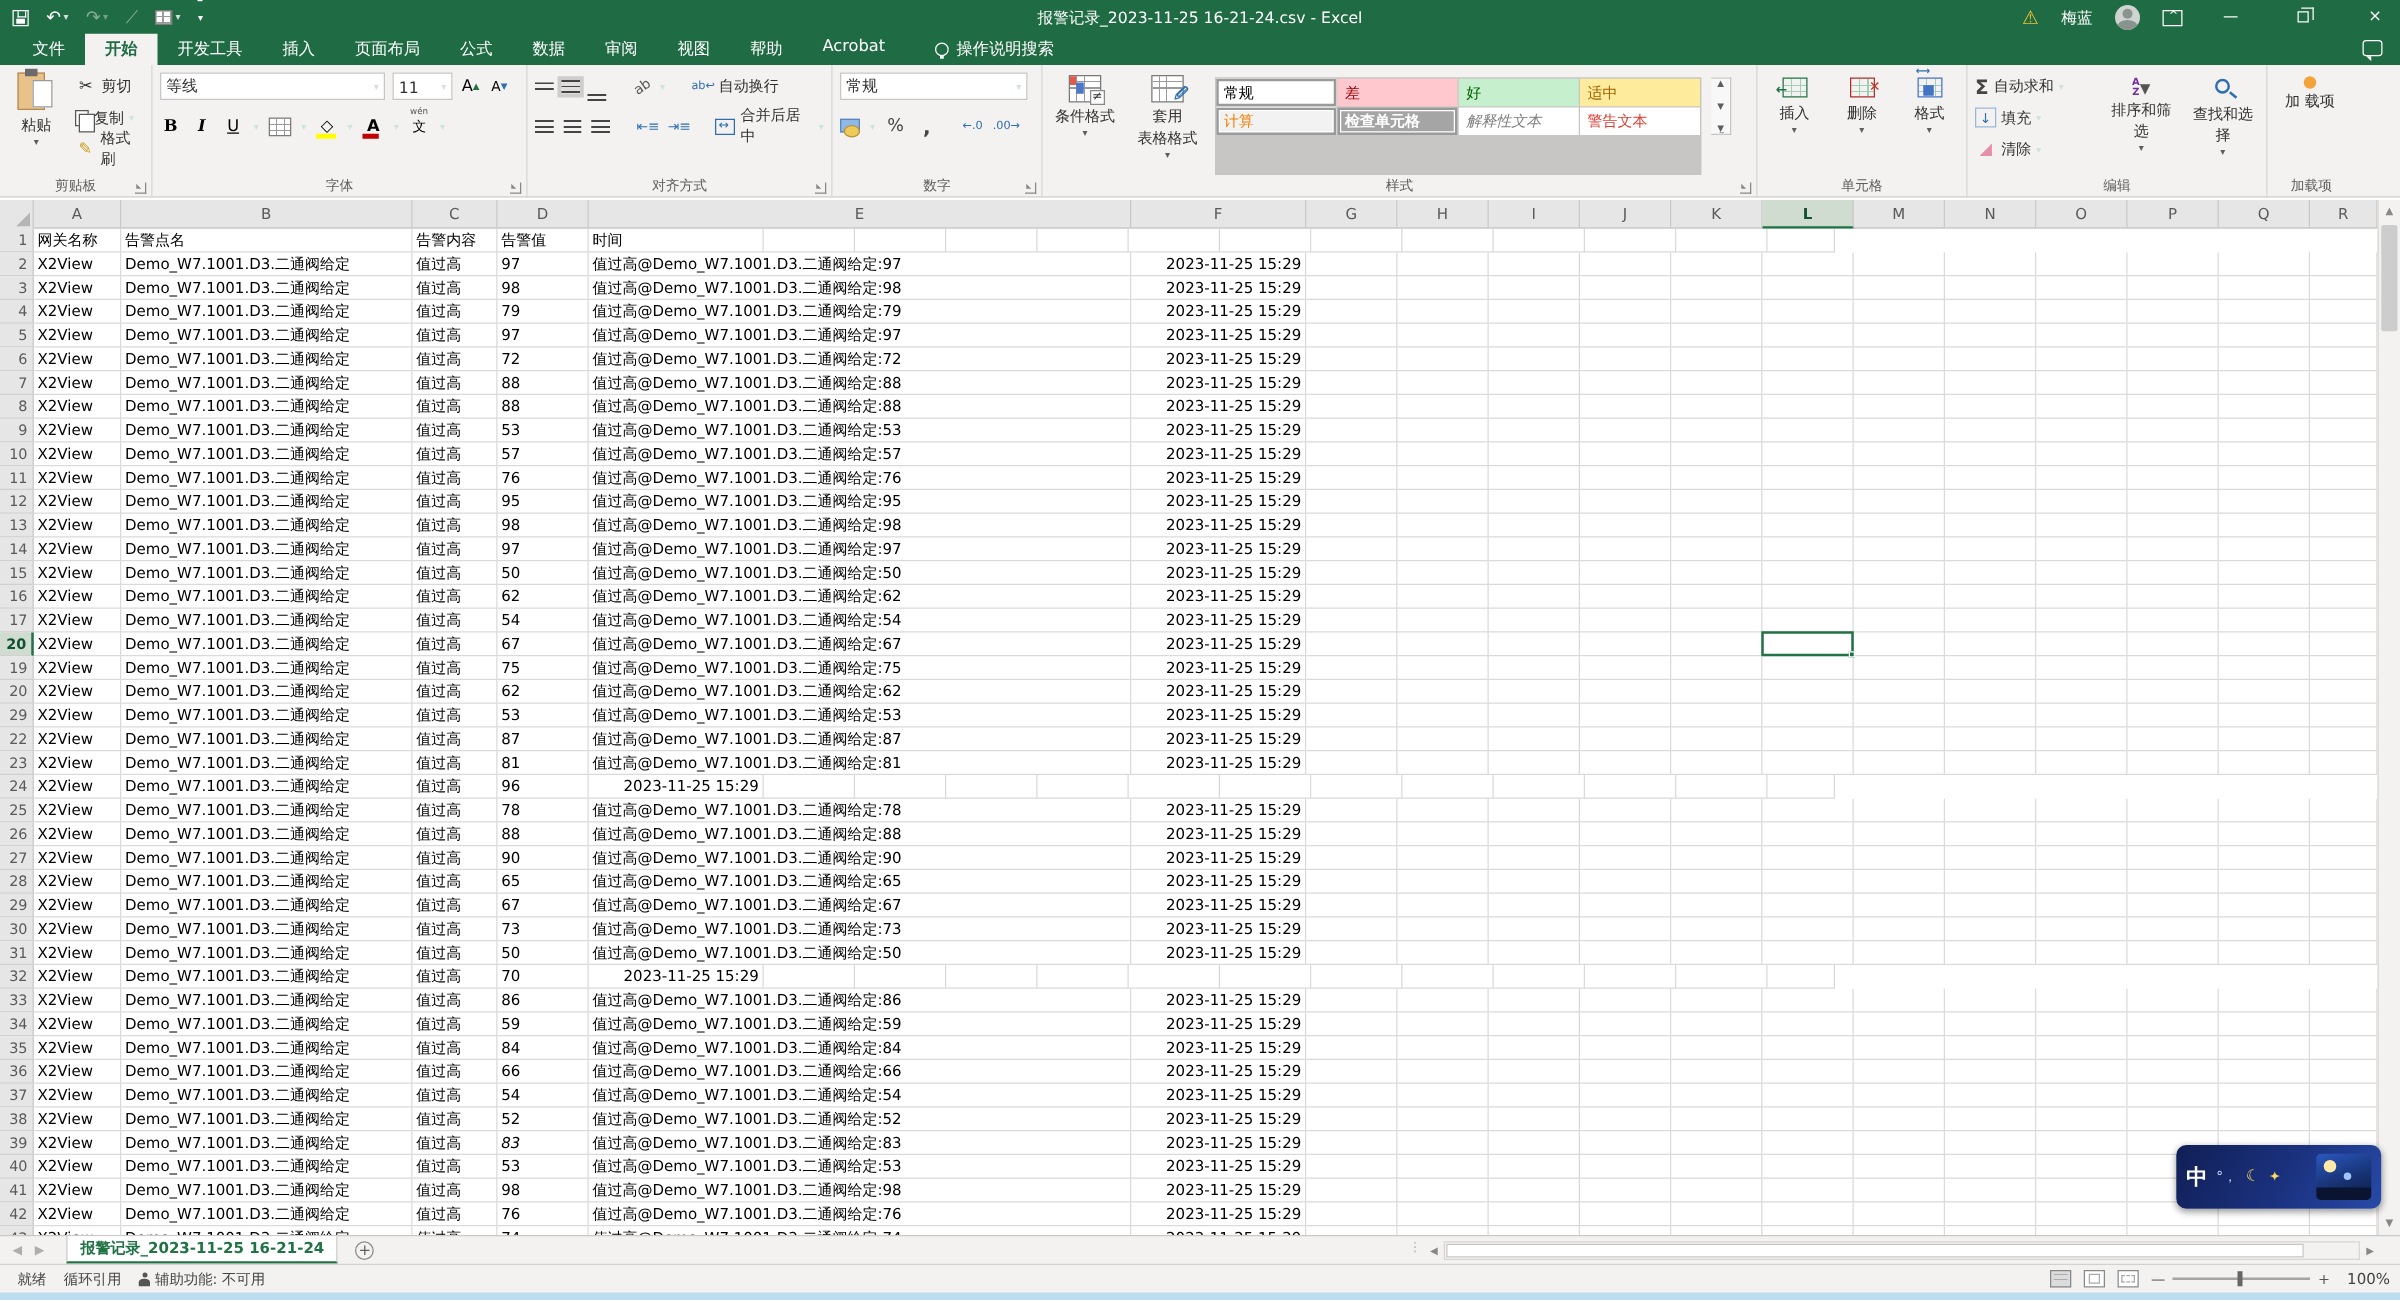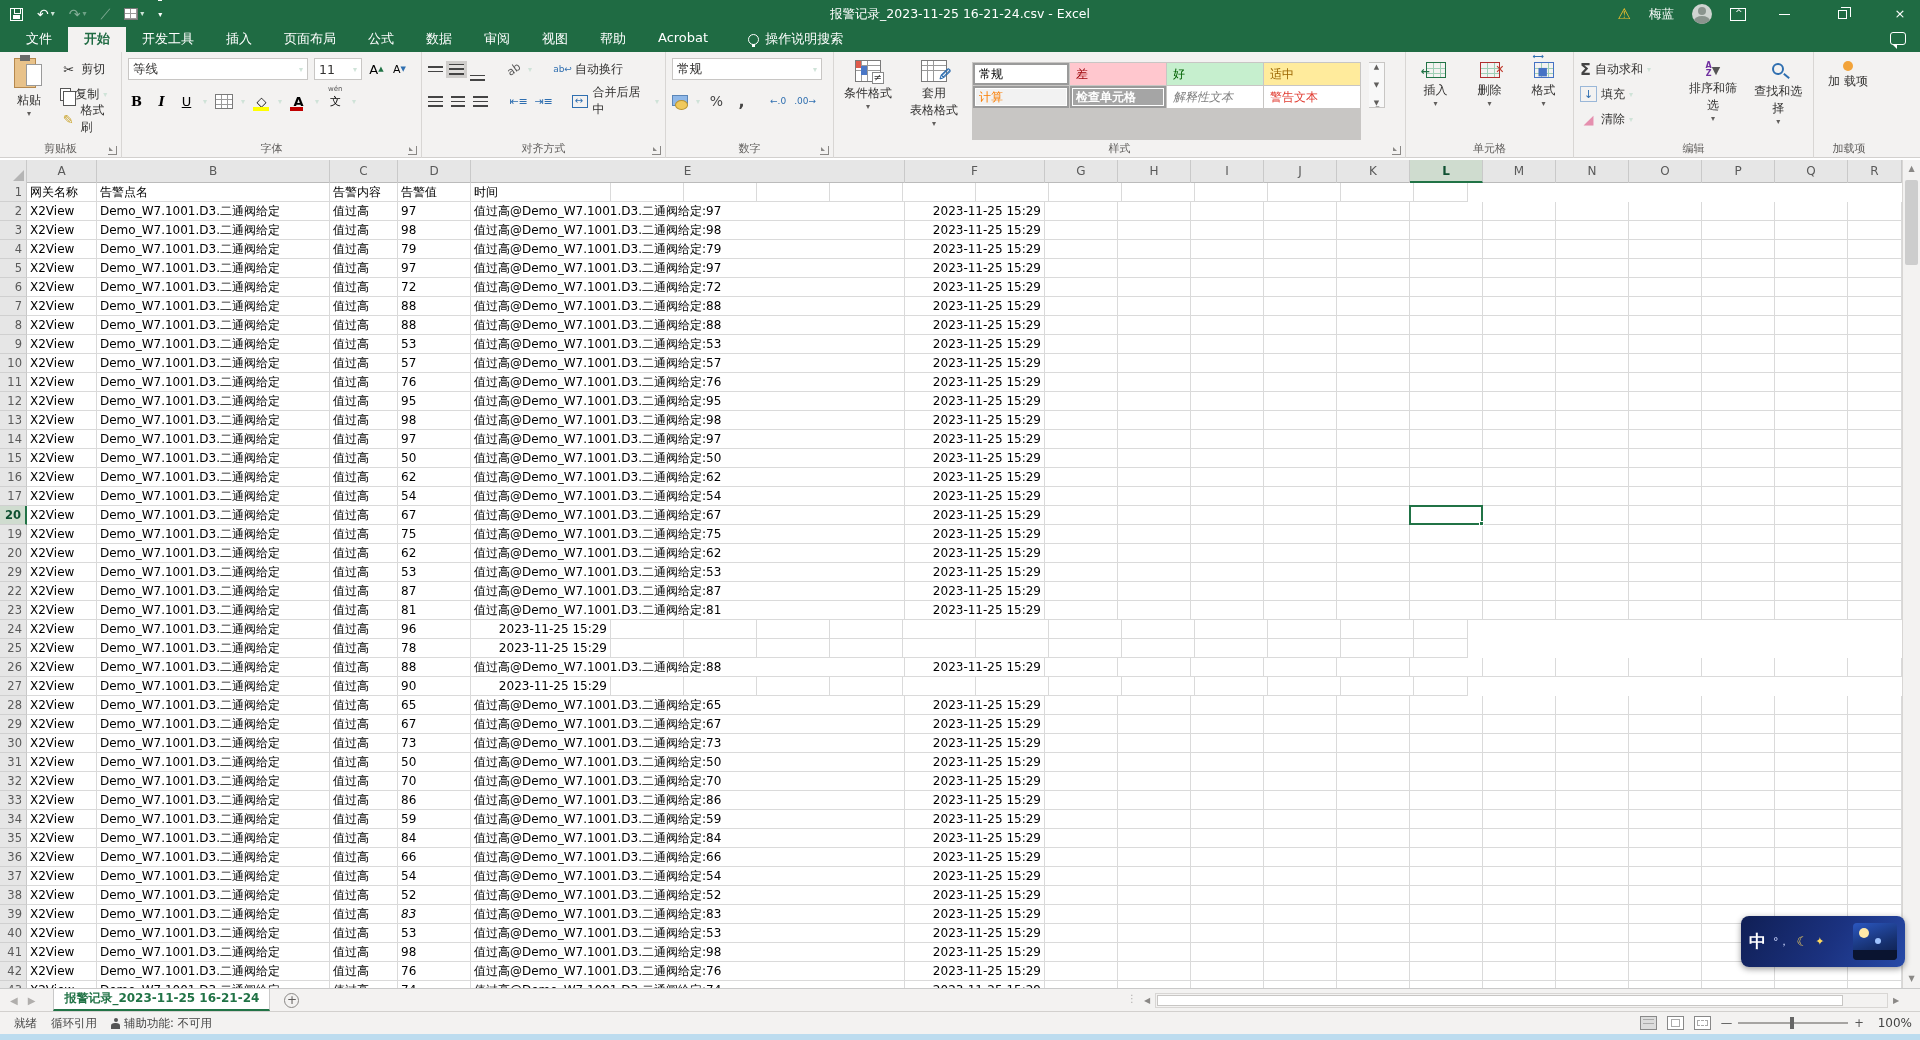--- a/index.html
+++ b/index.html
@@ -982,20 +982,21 @@
           <span class="cell" style="width: 73px;"></span>
           <span class="cell" style="width: 73px;"></span>
           <span class="cell" style="width: 54px;"></span>
         </div>
         <div class="grow">
           <span class="gut" style="width: 27px;">25</span>
           <span class="cell" style="width: 70px;">X2View</span>
           <span class="cell" style="width: 233px;">Demo_W7.1001.D3.二通阀给定</span>
           <span class="cell" style="width: 68px;">值过高</span>
           <span class="cell" style="width: 73px;">78</span>
+          <span class="cell" style="width: 434px;">值过高@Demo_W7.1001.D3.二通阀给定:78</span>
           <span class="cell time" style="width: 140px;">2023-11-25 15:29</span>
           <span class="cell" style="width: 73px;"></span>
           <span class="cell" style="width: 73px;"></span>
           <span class="cell" style="width: 73px;"></span>
           <span class="cell" style="width: 73px;"></span>
           <span class="cell" style="width: 73px;"></span>
           <span class="cell" style="width: 73px;"></span>
           <span class="cell" style="width: 73px;"></span>
           <span class="cell" style="width: 73px;"></span>
           <span class="cell" style="width: 73px;"></span>
@@ -1023,20 +1024,21 @@
           <span class="cell" style="width: 73px;"></span>
           <span class="cell" style="width: 73px;"></span>
           <span class="cell" style="width: 54px;"></span>
         </div>
         <div class="grow">
           <span class="gut" style="width: 27px;">27</span>
           <span class="cell" style="width: 70px;">X2View</span>
           <span class="cell" style="width: 233px;">Demo_W7.1001.D3.二通阀给定</span>
           <span class="cell" style="width: 68px;">值过高</span>
           <span class="cell" style="width: 73px;">90</span>
+          <span class="cell" style="width: 434px;">值过高@Demo_W7.1001.D3.二通阀给定:90</span>
           <span class="cell time" style="width: 140px;">2023-11-25 15:29</span>
           <span class="cell" style="width: 73px;"></span>
           <span class="cell" style="width: 73px;"></span>
           <span class="cell" style="width: 73px;"></span>
           <span class="cell" style="width: 73px;"></span>
           <span class="cell" style="width: 73px;"></span>
           <span class="cell" style="width: 73px;"></span>
           <span class="cell" style="width: 73px;"></span>
           <span class="cell" style="width: 73px;"></span>
           <span class="cell" style="width: 73px;"></span>
@@ -1127,21 +1129,20 @@
           <span class="cell" style="width: 73px;"></span>
           <span class="cell" style="width: 73px;"></span>
           <span class="cell" style="width: 54px;"></span>
         </div>
         <div class="grow">
           <span class="gut" style="width: 27px;">32</span>
           <span class="cell" style="width: 70px;">X2View</span>
           <span class="cell" style="width: 233px;">Demo_W7.1001.D3.二通阀给定</span>
           <span class="cell" style="width: 68px;">值过高</span>
           <span class="cell" style="width: 73px;">70</span>
-          <span class="cell" style="width: 434px;">值过高@Demo_W7.1001.D3.二通阀给定:70</span>
           <span class="cell time" style="width: 140px;">2023-11-25 15:29</span>
           <span class="cell" style="width: 73px;"></span>
           <span class="cell" style="width: 73px;"></span>
           <span class="cell" style="width: 73px;"></span>
           <span class="cell" style="width: 73px;"></span>
           <span class="cell" style="width: 73px;"></span>
           <span class="cell" style="width: 73px;"></span>
           <span class="cell" style="width: 73px;"></span>
           <span class="cell" style="width: 73px;"></span>
           <span class="cell" style="width: 73px;"></span>

